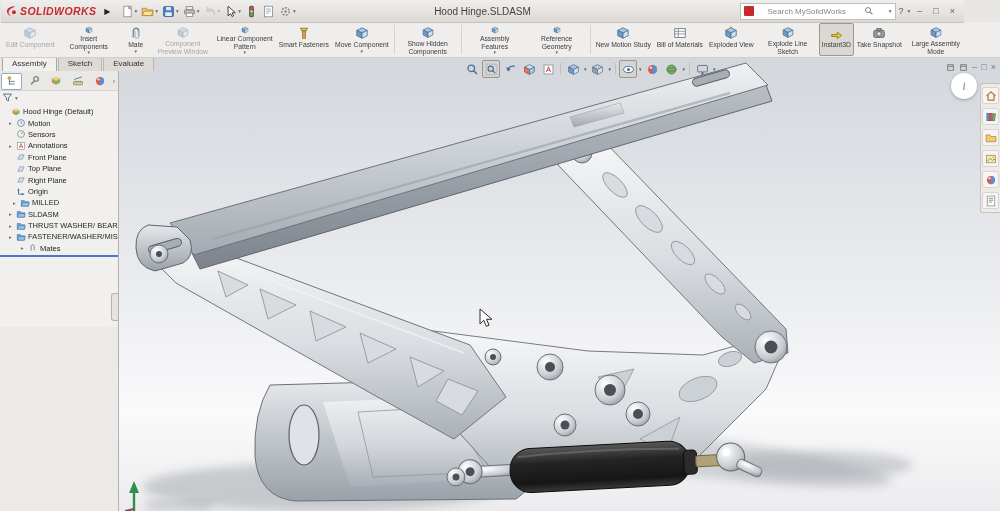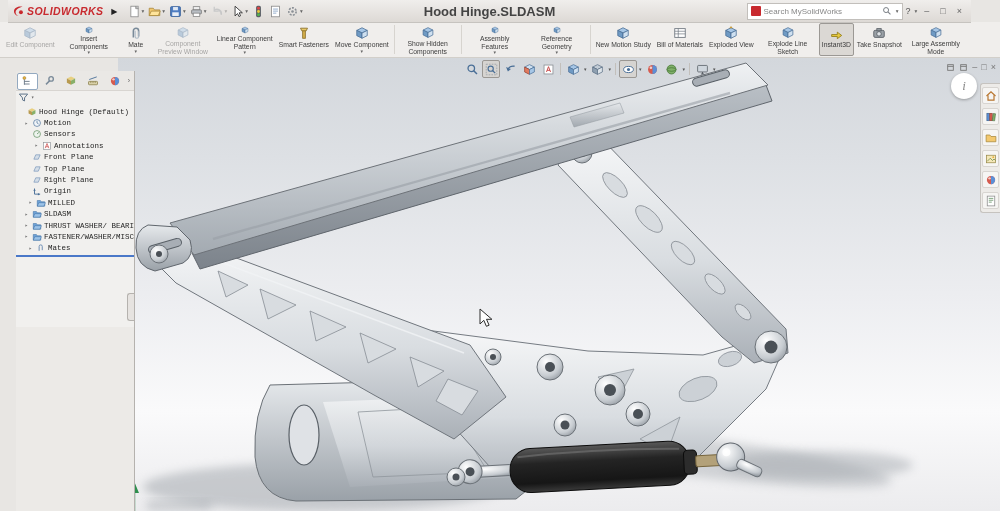--- a/index.html
+++ b/index.html
@@ -1,51 +1,51 @@
 <!DOCTYPE html>
 <html><head>
 <meta charset="utf-8">
 <style>
   html,body{margin:0;padding:0;}
   body{width:1000px;height:511px;overflow:hidden;font-family:"Liberation Sans",sans-serif;background:#e8e6e3;}
   #app{position:relative;width:1000px;height:511px;}
 
   
-  .titlebar{position:absolute;left:8px;top:0;width:963px;height:22px;background:linear-gradient(#f0eeec,#ddd9d5);border-bottom:1px solid #c6c3bf;display:flex;align-items:center;z-index:10;}
+  .titlebar{position:absolute;left:1px;top:0;width:963px;height:22px;background:linear-gradient(#f0eeec,#ddd9d5);border-bottom:1px solid #c6c3bf;display:flex;align-items:center;z-index:10;}
   .logo{display:flex;align-items:center;gap:2px;padding:0 4px;}
   .brand{color:#c8292e;font-weight:bold;font-style:italic;font-size:10.5px;letter-spacing:.4px;}
   .flyout{font-size:8px;color:#222;margin-left:4px;}
   .qa{display:flex;align-items:center;margin-left:8px;}
   .qa-btn{display:flex;align-items:center;height:18px;padding:0 2px;border-radius:2px;cursor:default;}
   .qa-btn.disabled{opacity:.4;}
   .caret{font-size:5.5px;color:#666;margin-left:1px;}
-  .title-center{position:absolute;left:0;right:0;top:0;height:22px;display:flex;align-items:center;justify-content:center;font-size:13px;color:#444;pointer-events:none;font-weight:bold;}
+  .title-center{position:absolute;left:0;right:0;top:0;height:22px;display:flex;align-items:center;justify-content:center;font-size:10px;color:#444;pointer-events:none;}
   .tb-right{margin-left:auto;display:flex;align-items:center;gap:3px;padding-right:5px;}
-  .search-box{display:flex;align-items:center;background:#fff;border:1px solid #c2bfbb;height:15px;width:148px;font-size:8px;color:#888;padding:0 3px;gap:3px;}
+  .search-box{display:flex;align-items:center;background:#fff;border:1px solid #c2bfbb;height:15px;width:148px;font-size:8px;color:#888;padding:0 3px;gap:14px;}
   .search-box .ph{flex:1;white-space:nowrap;overflow:hidden;}
   .mysw{width:10px;height:10px;background:#c8292e;border-radius:1px;display:inline-block;}
   .help{font-size:9px;color:#555;}
   .win-btn{font-size:9px;color:#666;padding:0 4px;}
 
   
   .ribbon{position:absolute;left:0;top:22px;width:1000px;height:35px;background:#f0eeec;border-bottom:1px solid #d2cfca;display:flex;align-items:stretch;padding-left:3px;z-index:9;overflow:hidden;}
   .rb-btn{display:flex;flex-direction:column;align-items:center;padding:2px 2px 0;margin:1px 0;border:1px solid transparent;border-radius:2px;max-width:56px;min-width:26px;cursor:default;}
   .rb-btn .rb-label{font-size:6.8px;line-height:7.5px;text-align:center;color:#3c3c3c;margin-top:1px;}
   .rb-btn.disabled{opacity:.42;}
   .rb-btn.active{background:#dbd8d4;border-color:#9b9894;}
   .rb-caret{font-size:5px;color:#666;line-height:5px;}
   .rb-sep{width:1px;background:#d7d4cf;margin:3px 2px;}
 
   
   .cm-tabs{position:absolute;left:2px;top:57px;height:14px;display:flex;z-index:8;}
   .cm-tab{font-size:8px;padding:1px 9px 0;background:#dedbd7;border:1px solid #b9b6b2;border-bottom:none;color:#333;margin-right:1px;border-radius:2px 2px 0 0;cursor:default;white-space:nowrap;}
   .cm-tab.active{background:#f1f0ee;border-color:#a8a5a1;}
 
   
-  .fm-panel{position:absolute;left:16px;top:71px;width:118px;bottom:0;background:#f1f0ee;border-right:1px solid #b5b2ae;z-index:7;font-family:Liberation Mono, monospace;}
+  .fm-panel{position:absolute;left:0;top:71px;width:118px;bottom:0;background:#f1f0ee;border-right:1px solid #b5b2ae;z-index:7;}
   .fm-tabs{height:18px;display:flex;align-items:center;background:#eae8e5;border-bottom:1px solid #d8d5d1;padding:1px 1px 0;gap:1px;}
   .fm-tab{width:19px;height:15px;display:flex;align-items:center;justify-content:center;border:1px solid transparent;border-radius:2px;}
   .fm-tab.active{background:#fff;border-color:#93a9c0;}
   .fm-expand{margin-left:auto;font-size:7px;color:#666;padding-right:2px;}
   .fm-filter{height:13px;display:flex;align-items:center;padding-left:2px;gap:1px;}
   .tree{font-size:7.5px;color:#1f1f1f;padding-top:2px;}
   .tree-row{display:flex;align-items:center;height:11.4px;padding-left:2px;gap:2px;white-space:nowrap;overflow:hidden;cursor:default;}
   .tree-row .tw{width:7px;font-size:5.5px;color:#777;text-align:center;flex:none;}
   .tree-row .ti{flex:none;display:flex;}
   .splitter{height:2px;background:#4a78c8;margin-top:1px;}
@@ -302,20 +302,25 @@
       <div class="rb-btn">
         <svg width="14" height="14" viewBox="0 0 16 16">
           <path d="M8,2 L14,5 L8,8 L2,5 Z" fill="#a6c6e6" stroke="#4a6f97" stroke-width=".9"></path>
           <path d="M2,5 v6 l6,3 v-6 z" fill="#6f9ac4" stroke="#4a6f97" stroke-width=".9"></path>
           <path d="M14,5 v6 l-6,3 v-6 z" fill="#cfe0f0" stroke="#4a6f97" stroke-width=".9"></path>
         </svg>
         <div class="rb-label">Large Assembly Mode</div>
       </div>
     </div>
 
+  <div class="cm-tabs" id="cm-tabs">
+      <span class="cm-tab active">Assembly</span>
+      <span class="cm-tab">Sketch</span>
+      <span class="cm-tab">Evaluate</span>
+    </div>
 
   <div class="fm-panel">
     <div class="fm-tabs" id="fm-tabs">
         <span class="fm-tab active">
           <svg width="12" height="12" viewBox="0 0 16 16">
             <circle cx="4.5" cy="4" r="2" fill="#e8b13c" stroke="#8a6f2a" stroke-width=".6"></circle>
             <path d="M4.5,6 v7 M4.5,8.5 h7 M4.5,12 h7" stroke="#5a6a7a" fill="none" stroke-width="1.1"></path>
           </svg>
         </span>
         <span class="fm-tab">
@@ -378,21 +383,21 @@
         <div class="tree-row indent" style="padding-left: 7px;">
           <span class="tw"></span>
           <span class="ti">
             <svg width="10" height="10" viewBox="0 0 16 16">
               <circle cx="8" cy="8" r="5.5" fill="#eef4ee" stroke="#5a8a5a" stroke-width="1.1"></circle>
               <path d="M8,8 L11,5.5" stroke="#5a8a5a" stroke-width="1.2"></path>
             </svg>
           </span>
           <span>Sensors</span>
         </div>
-        <div class="tree-row indent" style="padding-left: 17px;">
+        <div class="tree-row indent" style="padding-left: 7px;">
           <span class="tw">▸</span>
           <span class="ti">
             <svg width="10" height="10" viewBox="0 0 16 16">
               <rect x="2.5" y="2.5" width="11" height="11" fill="#fff" stroke="#8a8f95"></rect>
               <path d="M5,11.5 L8,4 L11,11.5 M6,9.2 h4" stroke="#c43c3c" fill="none" stroke-width="1.1"></path>
             </svg>
           </span>
           <span>Annotations</span>
         </div>
         <div class="tree-row indent" style="padding-left: 7px;">
@@ -466,21 +471,21 @@
         <div class="tree-row indent" style="padding-left: 7px;">
           <span class="tw">▸</span>
           <span class="ti">
             <svg width="10" height="10" viewBox="0 0 16 16">
               <path d="M2,4 h5 l1.5,2 h5.5 v7 H2 z" fill="#6fa3d8" stroke="#3a6a9e" stroke-width=".8"></path>
               <path d="M2,13 L4.5,7.5 H15 L12.8,13 z" fill="#9cc3e8" stroke="#3a6a9e" stroke-width=".8"></path>
             </svg>
           </span>
           <span>FASTENER/WASHER/MISC</span>
         </div>
-        <div class="tree-row indent" style="padding-left: 11px;">
+        <div class="tree-row indent" style="padding-left: 19px;">
           <span class="tw">▸</span>
           <span class="ti">
             <svg width="10" height="10" viewBox="0 0 16 16">
               <path d="M5,12.5 V5.5 a2.5,2.5 0 0 1 5,0 V11.5" fill="none" stroke="#6f8fb5" stroke-width="1.6"></path>
             </svg>
           </span>
           <span>Mates</span>
         </div>
       </div>
     <div class="splitter"></div>

